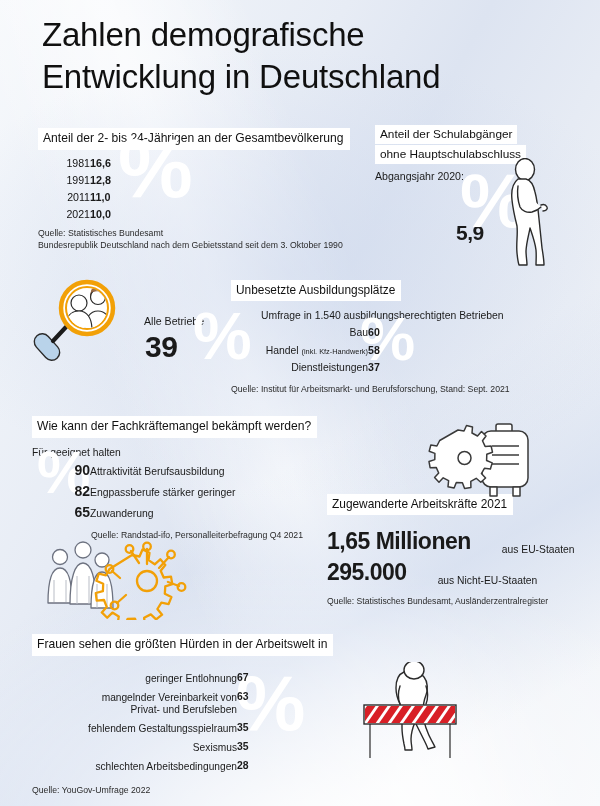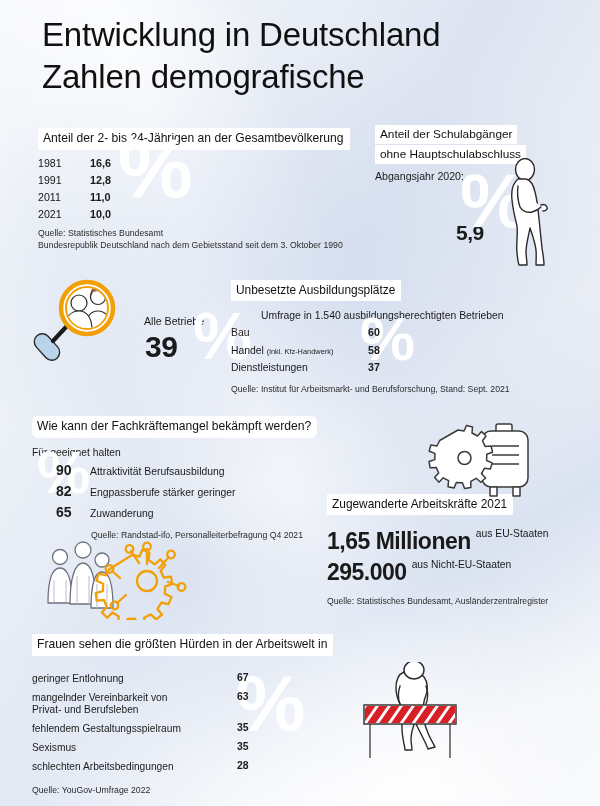--- a/index.html
+++ b/index.html
@@ -92,20 +92,21 @@
     user-select: none;
     pointer-events: none;
   }
 
   .rows { position: relative; }
   .row {
     display: flex;
     align-items: baseline;
     font-size: 10.4px;
     line-height: 1.0;
+    text-align: right;
   }
 
   .bignum {
     font-weight: 700;
     letter-spacing: -.5px;
   }
 
   
   #b1 { position: absolute; left: 38px; top: 128px; width: 320px; }
   #b1 .hdr { font-size: 12.1px; }
@@ -139,34 +140,34 @@
   #b4 .list { margin-top: 6px; position: relative; z-index: 2; }
   #b4 .row { margin-bottom: 6px; }
   #b4 .nm { width: 137px; font-size: 10.4px; }
   #b4 .nm small { font-size: 7.4px; }
   #b4 .vl { font-weight: 700; font-size: 10.6px; }
   #b4 .src { margin-top: 10px; }
   #wm4 { left: 360px; top: 315px; font-size: 62px; z-index: 1; }
 
   
   #b5 { position: absolute; left: 32px; top: 416px; width: 330px; }
-  #b5 .hdr { font-size: 12.1px; border-radius: 6px; }
+  #b5 .hdr { font-size: 12.1px; }
   #b5 .sub { margin-top: 9px; font-size: 10.3px; }
   #b5 .list { margin-top: 5px; position: relative; z-index: 2; }
   #b5 .row { margin-bottom: 7px; }
   #b5 .vl { width: 58px; padding-left: 24px; font-weight: 700; font-size: 14px; }
   #b5 .nm { font-size: 10.4px; }
   #b5 .src { margin-top: 9px; text-align: center; }
   #wm5 { left: 37px; top: 450px; font-size: 60px; z-index: 1; }
   #icon-gear-case { position: absolute; left: 424px; top: 418px; z-index: 3; }
 
   
   #b6 { position: absolute; left: 327px; top: 494px; width: 265px; }
   #b6 .hdr { font-size: 11.9px; }
-  #b6 .big { margin-top: 13px; display: flex; align-items: flex-start; }
+  #b6 .big { margin-top: 13px; display: flex; align-items: flex-end; gap: 26px; }
   #b6 .big + .big { margin-top: 4px; }
   #b6 .bignum { font-size: 23px; }
   #b6 .tail { font-size: 10.3px; margin-left: 5px; }
   #b6 .src { margin-top: 9px; font-size: 8.6px; }
   #icon-people-gear { position: absolute; left: 42px; top: 528px; z-index: 3; }
 
   
   #b7 { position: absolute; left: 32px; top: 634px; width: 335px; }
   #b7 .hdr { font-size: 12.1px; }
   #b7 .list { margin-top: 17px; position: relative; z-index: 2; }
@@ -181,22 +182,22 @@
 <body>
 
 <div id="bg-base"></div>
 <div id="bg-diag-a"></div>
 <div id="bg-diag-b"></div>
 <div id="bg-soft"></div>
 
 <div id="page">
 
   <h1 id="title">
+    <span class="tl">Zahlen demografische</span>
     <span class="tl">Entwicklung in Deutschland</span>
-    <span class="tl">Zahlen demografische</span>
   </h1>
 
   <div class="pct-wm" id="wm1">%</div>
   <section id="b1">
     <div class="hdr">Anteil der 2- bis 24-Jährigen an der Gesamtbevölkerung</div>
     <div class="list rows">
       <div class="row">
         <span class="yr">1981</span>
         <span class="vl">16,6</span>
       </div>

